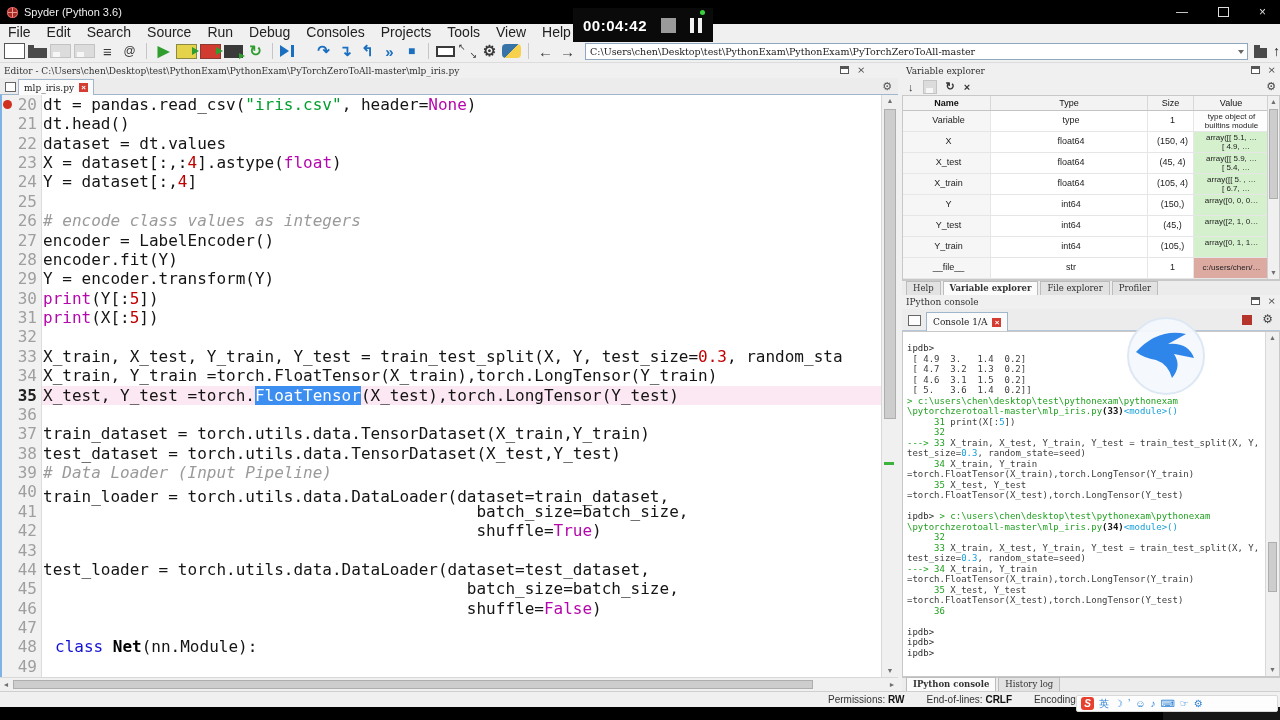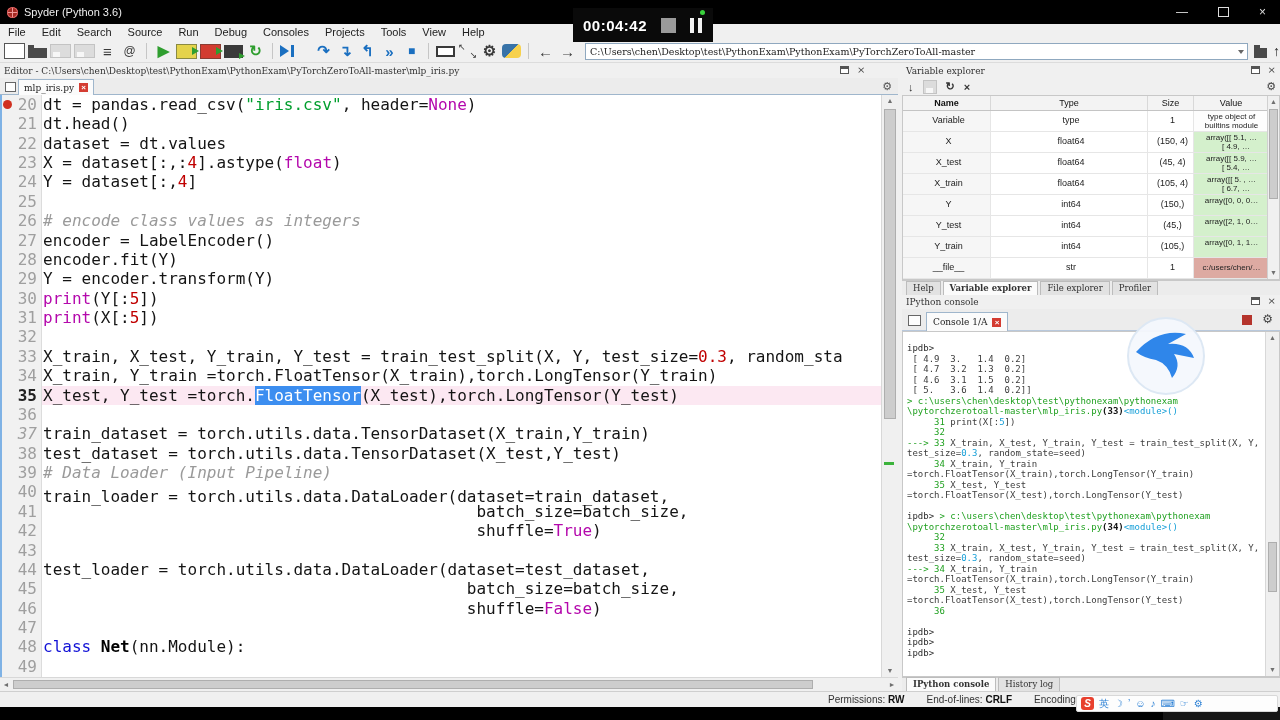--- a/index.html
+++ b/index.html
@@ -20,21 +20,21 @@
   #recorder{position:absolute;left:573px;top:8px;width:140px;height:34px;background:#0a0a0a;
             display:flex;align-items:center;z-index:60;}
   #rec-time{color:#fff;font-size:15px;font-weight:bold;padding-left:10px;letter-spacing:.5px;}
   #rec-stop{width:15px;height:15px;background:#9a9a9a;margin-left:14px;}
   #rec-pause{display:flex;gap:4px;margin-left:14px;}
   #rec-pause i{display:block;width:4px;height:15px;background:#f2f2f2;}
   #rec-dot{position:absolute;right:8px;top:2px;width:5px;height:5px;border-radius:50%;background:#39d23c;}
   
   #menubar{position:absolute;left:0;top:24px;width:1280px;height:16px;background:#f0f0f0;
            display:flex;align-items:center;gap:0;}
-  .mi{font-size:11px;color:#222;padding:0 8px;}
+  .mi{font-size:14px;color:#222;padding:0 8px;}
   
   #toolbar{position:absolute;left:0;top:40px;width:1280px;height:23px;background:#f0f0f0;
            border-bottom:1px solid #dcdcdc;display:flex;align-items:center;padding-left:4px;box-sizing:border-box;}
   .tbi{display:flex;align-items:center;justify-content:center;min-width:19px;height:19px;
        font-size:12px;color:#333;}
   .tbi.big{font-size:15px;font-weight:bold;}
   .tbi.green{color:#2f9e2f;}
   .tbi.blue{color:#1a6fc0;}
   .tbi.dark{color:#3a3a3a;}
   .tsep{width:1px;height:16px;background:#c6c6c6;margin:0 4px;}
@@ -277,21 +277,21 @@
         <div class="lnum" style="top: 135.59px;">27</div>
         <div class="lnum" style="top: 154.96px;">28</div>
         <div class="lnum" style="top: 174.33px;">29</div>
         <div class="lnum" style="top: 193.7px;">30</div>
         <div class="lnum" style="top: 213.07px;">31</div>
         <div class="lnum" style="top: 232.44px;">32</div>
         <div class="lnum" style="top: 251.81px;">33</div>
         <div class="lnum" style="top: 271.18px;">34</div>
         <div class="lnum lncur" style="top: 290.55px;">35</div>
         <div class="lnum" style="top: 309.92px;">36</div>
-        <div class="lnum" style="top: 329.29px; font-style: italic;">37</div>
+        <div class="lnum" style="top: 329.29px;">37</div>
         <div class="lnum" style="top: 348.66px;">38</div>
         <div class="lnum" style="top: 368.03px;">39</div>
         <div class="lnum" style="top: 387.4px;">40</div>
         <div class="lnum" style="top: 406.77px;">41</div>
         <div class="lnum" style="top: 426.14px;">42</div>
         <div class="lnum" style="top: 445.51px;">43</div>
         <div class="lnum" style="top: 464.88px;">44</div>
         <div class="lnum" style="top: 484.25px;">45</div>
         <div class="lnum" style="top: 503.62px;">46</div>
         <div class="lnum" style="top: 522.99px;">47</div>
@@ -322,21 +322,21 @@
         <div class="cl" style="top: 348.66px;"><span class="e-t">test_dataset = torch.utils.data.TensorDataset(X_test,Y_test)</span></div>
         <div class="cl" style="top: 368.03px;"><span class="e-c"># Data Loader (Input Pipeline)</span></div>
         <div class="cl" style="top: 392px;"><span class="e-t">train_loader = torch.utils.data.DataLoader(dataset=train_dataset,</span></div>
         <div class="cl" style="top: 406.77px;"><span class="e-t">                                             batch_size=batch_size,</span></div>
         <div class="cl" style="top: 426.14px;"><span class="e-t">                                             shuffle=</span><span class="e-k">True</span><span class="e-t">)</span></div>
         <div class="cl" style="top: 445.51px;"></div>
         <div class="cl" style="top: 464.88px;"><span class="e-t">test_loader = torch.utils.data.DataLoader(dataset=test_dataset,</span></div>
         <div class="cl" style="top: 484.25px;"><span class="e-t">                                            batch_size=batch_size,</span></div>
         <div class="cl" style="top: 503.62px;"><span class="e-t">                                            shuffle=</span><span class="e-k">False</span><span class="e-t">)</span></div>
         <div class="cl" style="top: 522.99px;"></div>
-        <div class="cl" style="top: 542.36px;"><span class="e-kb">class </span><span class="e-b">Net</span><span class="e-t">(nn.Module):</span></div>
+        <div class="cl" style="top: 542.36px; padding-left: 12px;"><span class="e-kb">class </span><span class="e-b">Net</span><span class="e-t">(nn.Module):</span></div>
         <div class="cl" style="top: 561.73px;"></div>
       </div>
   </div>
   <div id="ed-vscroll" class="sb-v">
     <span class="sb-arrow" style="top:0;">▲</span>
     <span class="sb-thumb" style="left:2px;right:2px;top:14px;height:310px;"></span>
     <span class="sb-arrow" style="bottom:0;">▼</span>
   </div>
   <div id="ed-green-marker"></div>
   <div id="ed-hscroll" class="sb-h">

